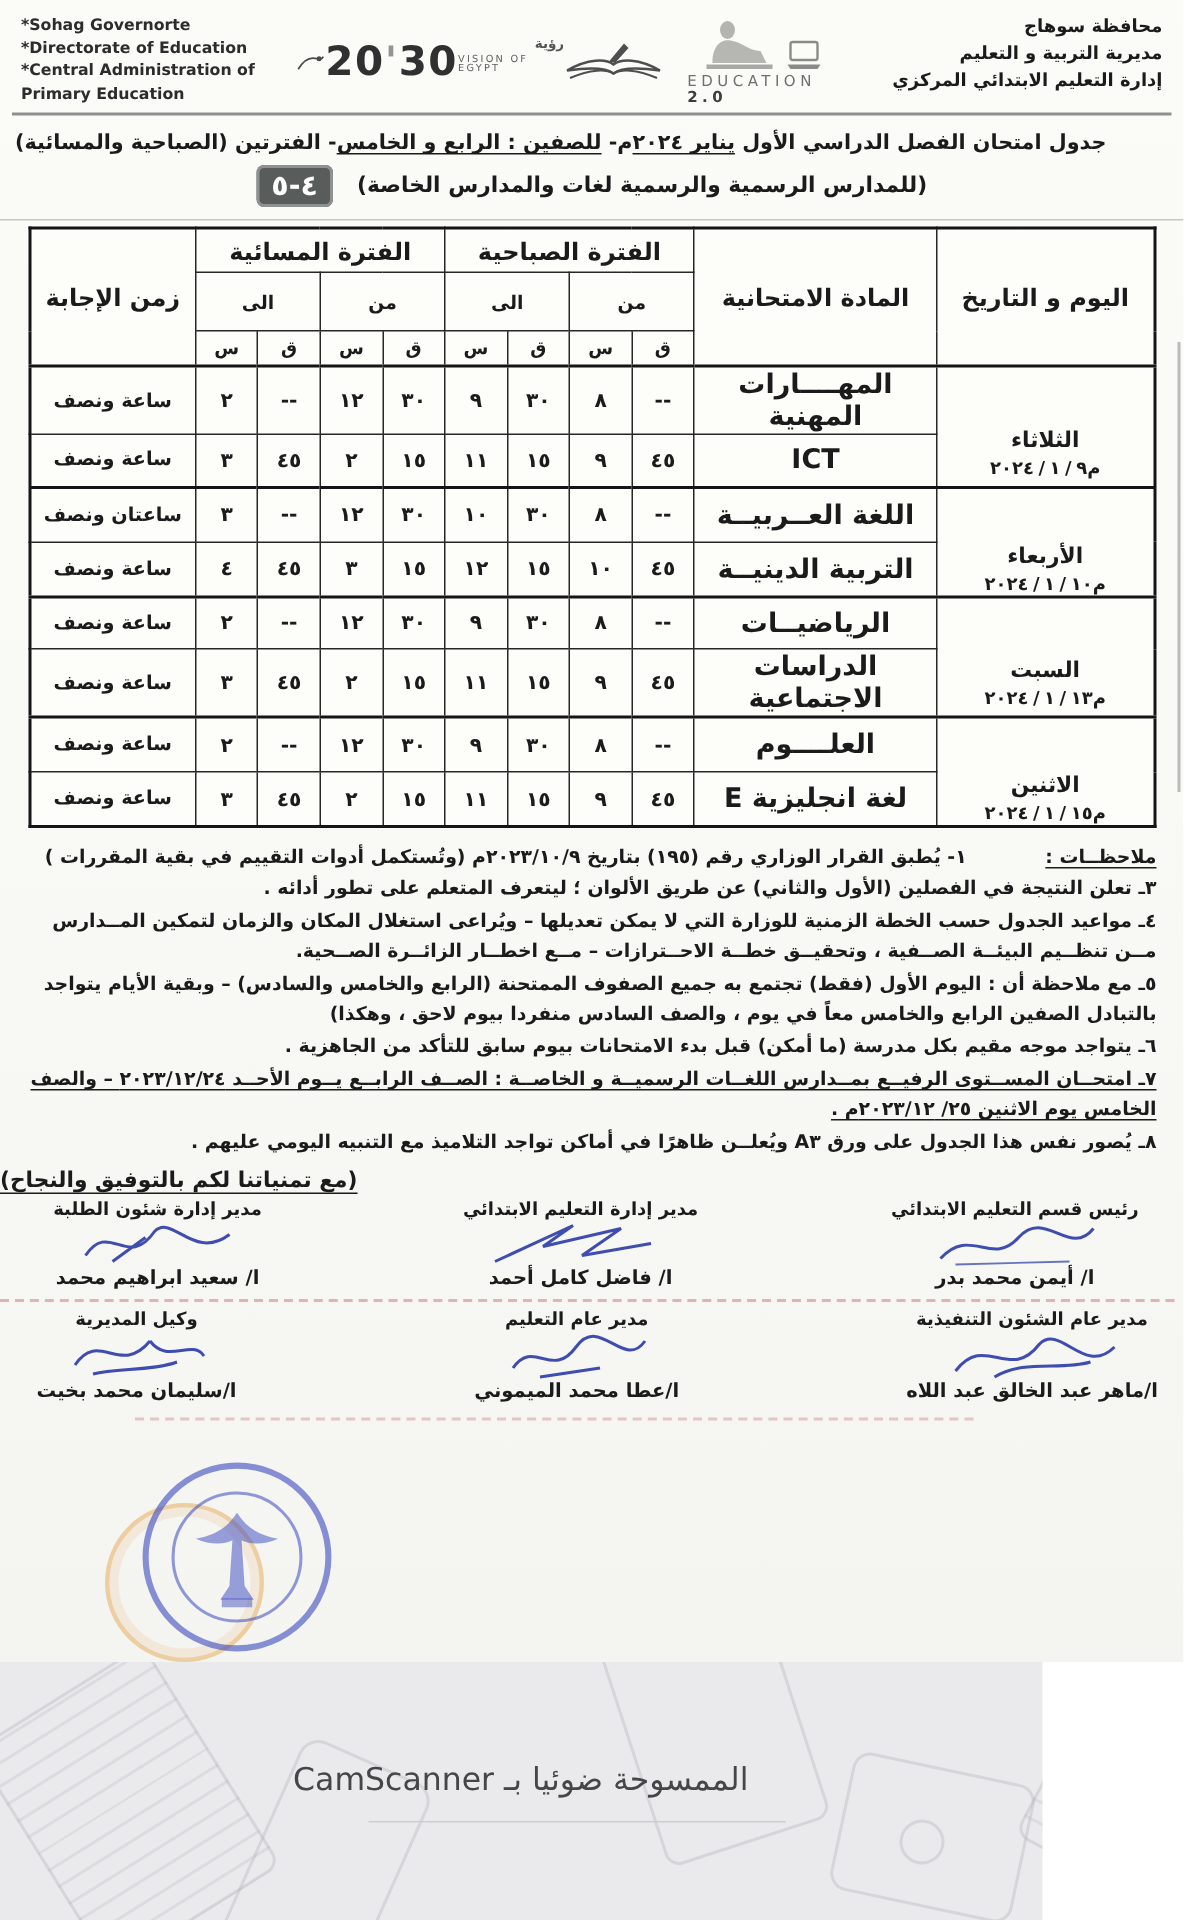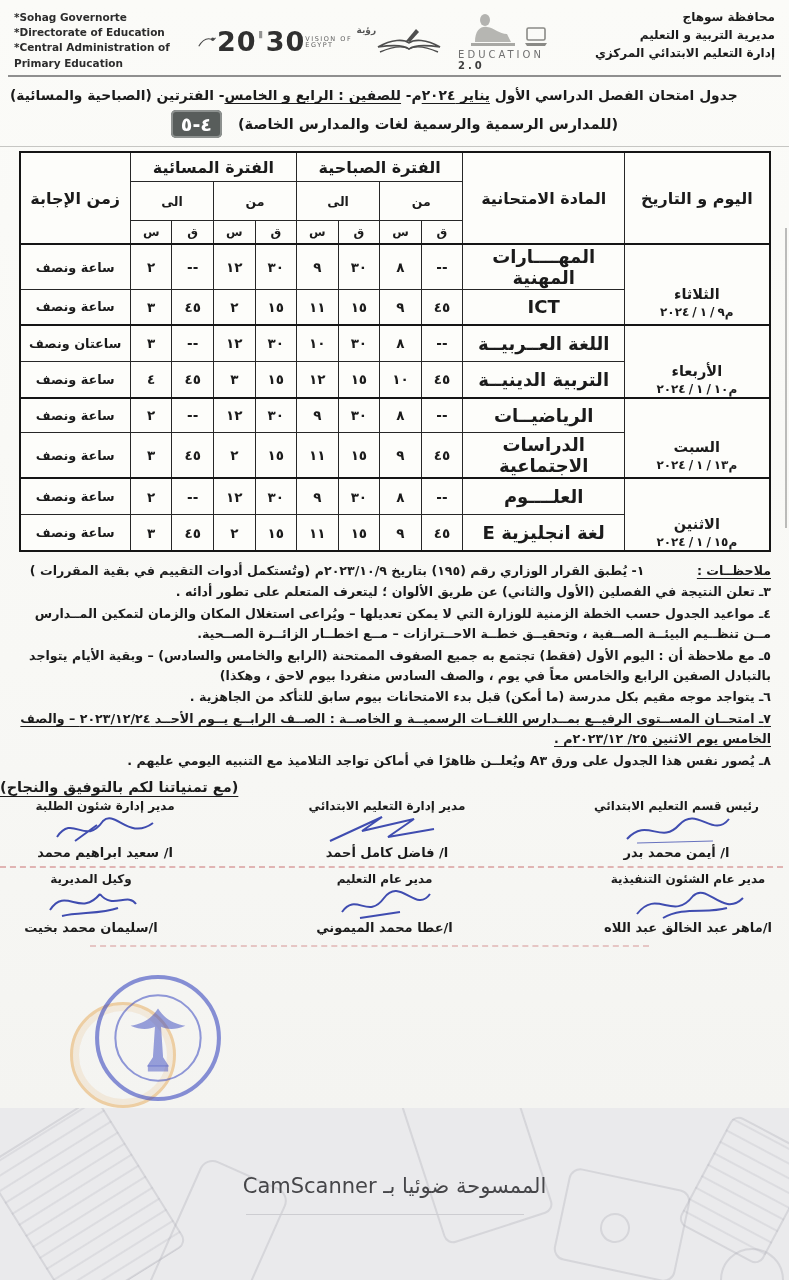--- a/index.html
+++ b/index.html
@@ -64,21 +64,21 @@
   .sig svg{display:block;margin:-2px auto -8px auto;}
   .sig .n{font-size:13px;font-weight:bold;margin-top:4px;}
   .dashline{border:none;border-top:2px dashed rgba(205,125,125,.55);margin:6px 6px 2px 0;}
   .dashline2{border:none;border-top:2px dashed rgba(210,140,140,.45);margin:10px 140px 0 90px;}
 
   
   .stamp-blue{position:absolute;left:92px;top:972px;width:132px;height:132px;opacity:.85;pointer-events:none;}
   .stamp-orange{position:absolute;left:70px;top:1002px;width:100px;height:100px;border:3px solid rgba(226,152,56,.42);border-radius:50%;box-shadow:0 0 0 6px rgba(226,152,56,.12) inset;pointer-events:none;}
 
   
-  .cs-band{position:relative;width:789px;height:172px;background:#eaeaec;overflow:hidden;direction:rtl;}
+  .cs-band{position:relative;width:695px;height:172px;background:#eaeaec;overflow:hidden;direction:rtl;}
   .cs-text{position:absolute;top:66px;width:100%;text-align:center;font-size:21px;color:#464649;}
   .cs-underline{position:absolute;top:106px;left:246px;width:278px;border-top:1.5px solid #cdcdd1;}
   .doodle{position:absolute;border:2px solid rgba(172,172,181,.32);border-radius:10px;}
   .doodle.lines{background:repeating-linear-gradient(0deg,transparent 0 11px,rgba(172,172,181,.22) 11px 13px);}
   .doodle.circ{border-radius:50%;}
 </style>
 </head>
 <body>
 
 <div class="paper">

